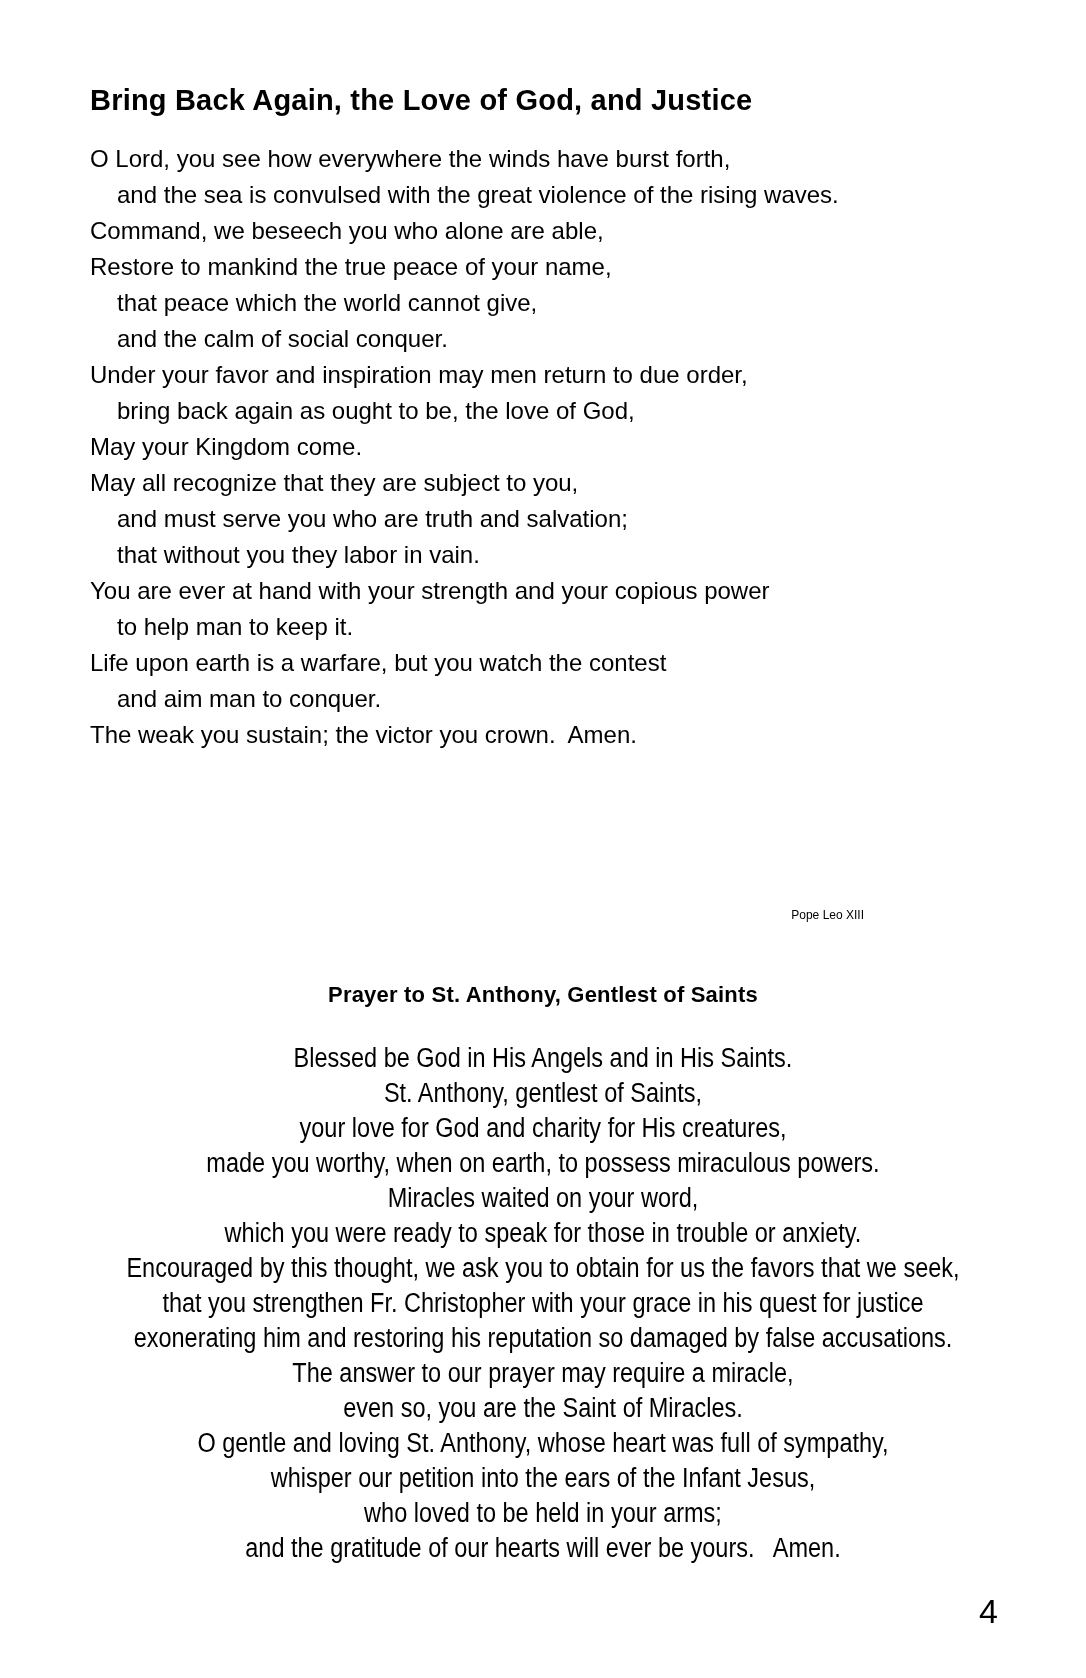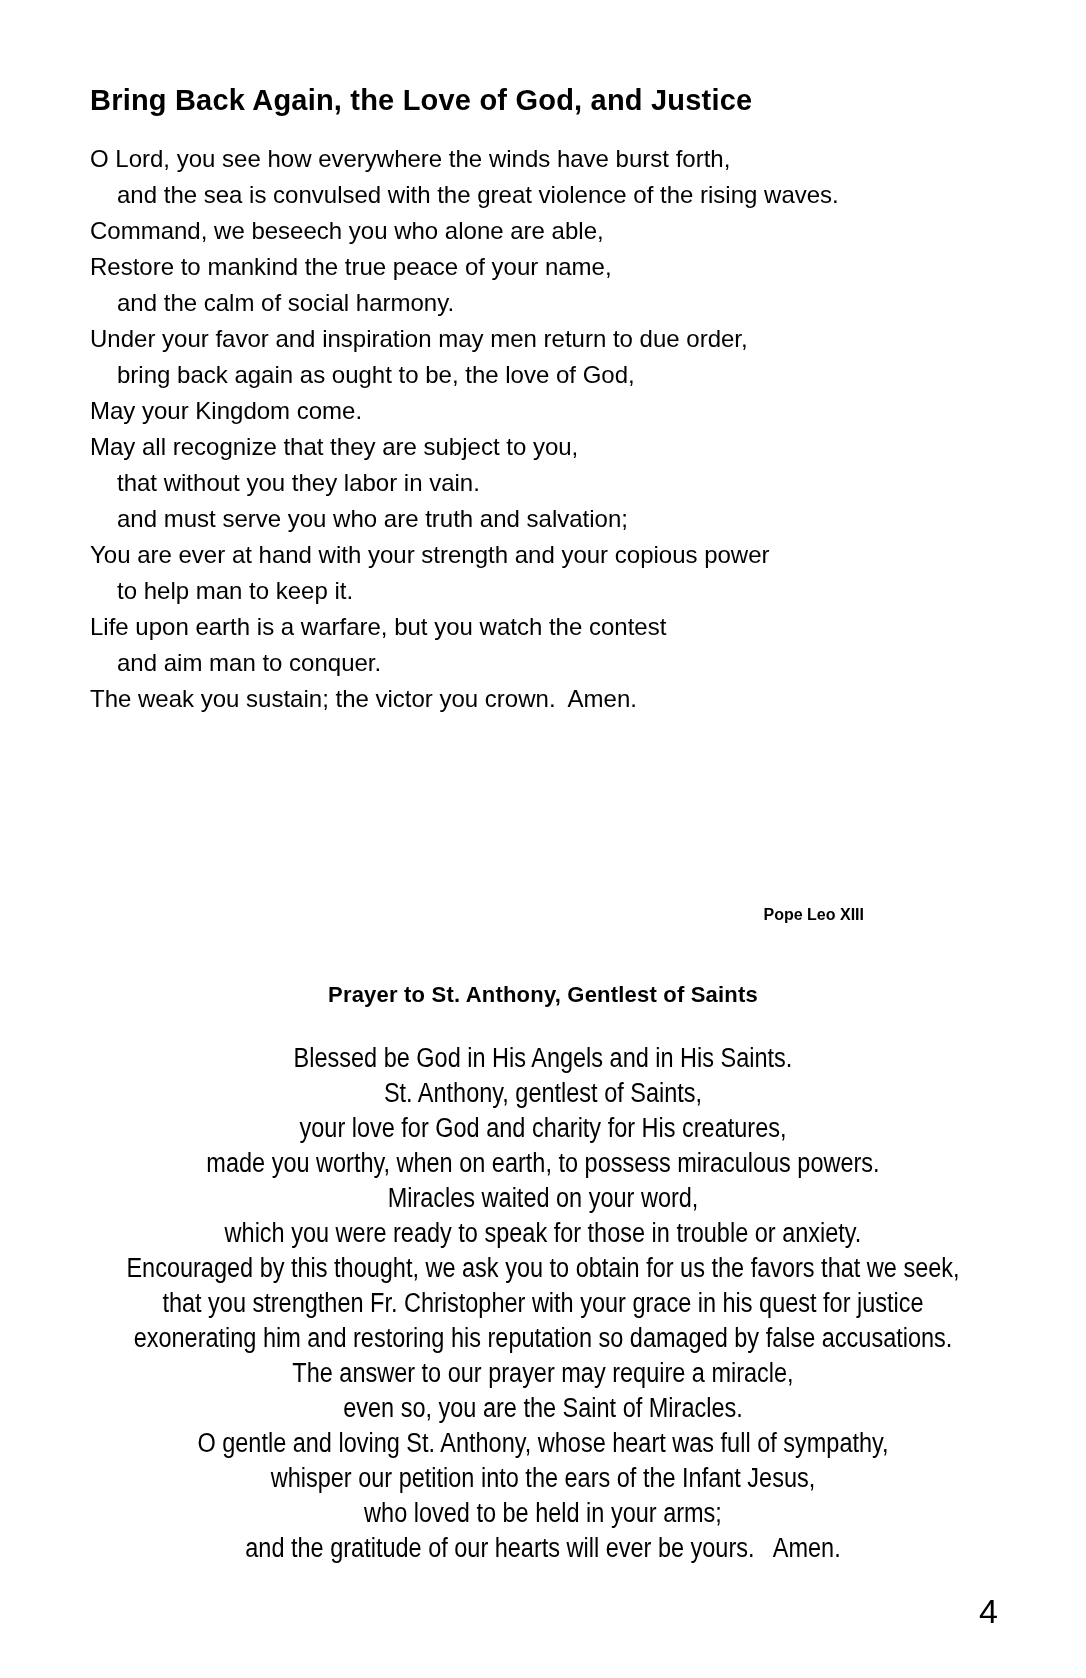--- a/index.html
+++ b/index.html
@@ -37,24 +37,23 @@
   .prayer1 .line {
     white-space: pre;
   }
   .prayer1 .line.indent {
     padding-left: 27px;
   }
   .attribution {
     position: absolute;
     top: 905px;
     right: 181px;
-    font-size: 16px;
+    font-size: 12px;
     line-height: 20px;
     white-space: pre;
-    font-weight: bold;
   }
   .title2 {
     position: absolute;
     left: 0;
     top: 982px;
     width: 1086px;
     margin: 0;
     text-align: center;
     font-size: 22px;
     font-weight: bold;
@@ -88,27 +87,28 @@
 
 <div class="page">
 
   <h1 class="title1">Bring Back Again, the Love of God, and Justice</h1>
 
   <div class="prayer1">
       <div class="line">O Lord, you see how everywhere the winds have burst forth,</div>
       <div class="line indent">and the sea is convulsed with the great violence of the rising waves.</div>
       <div class="line">Command, we beseech you who alone are able,</div>
       <div class="line">Restore to mankind the true peace of your name,</div>
-      <div class="line indent">and the calm of social harmony.</div>
+      <div class="line indent">that peace which the world cannot give,</div>
+      <div class="line indent">and the calm of social conquer.</div>
       <div class="line">Under your favor and inspiration may men return to due order,</div>
       <div class="line indent">bring back again as ought to be, the love of God,</div>
       <div class="line">May your Kingdom come.</div>
       <div class="line">May all recognize that they are subject to you,</div>
+      <div class="line indent">and must serve you who are truth and salvation;</div>
       <div class="line indent">that without you they labor in vain.</div>
-      <div class="line indent">and must serve you who are truth and salvation;</div>
       <div class="line">You are ever at hand with your strength and your copious power</div>
       <div class="line indent">to help man to keep it.</div>
       <div class="line">Life upon earth is a warfare, but you watch the contest</div>
       <div class="line indent">and aim man to conquer.</div>
       <div class="line">The weak you sustain; the victor you crown.  Amen.</div>
     </div>
 
   <div class="attribution">Pope Leo XIII</div>
 
   <h2 class="title2">Prayer to St. Anthony, Gentlest of Saints</h2>

